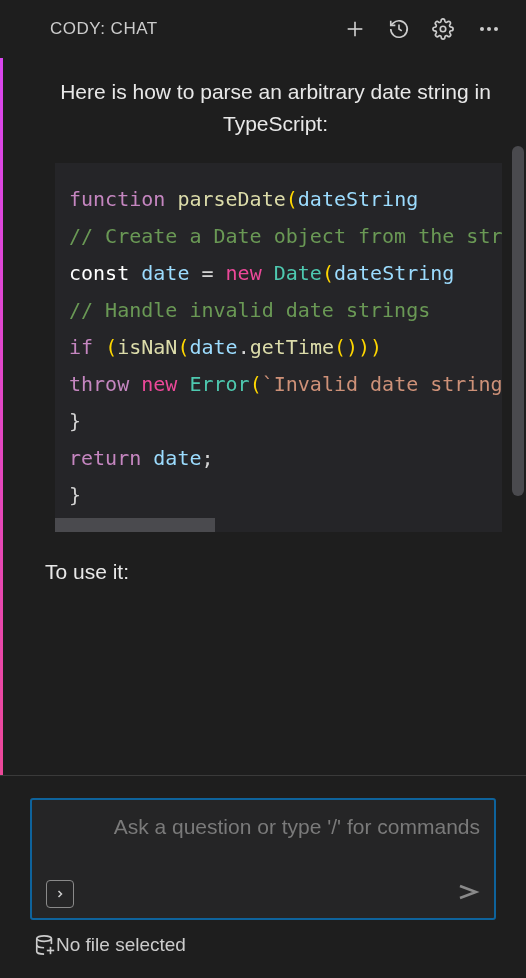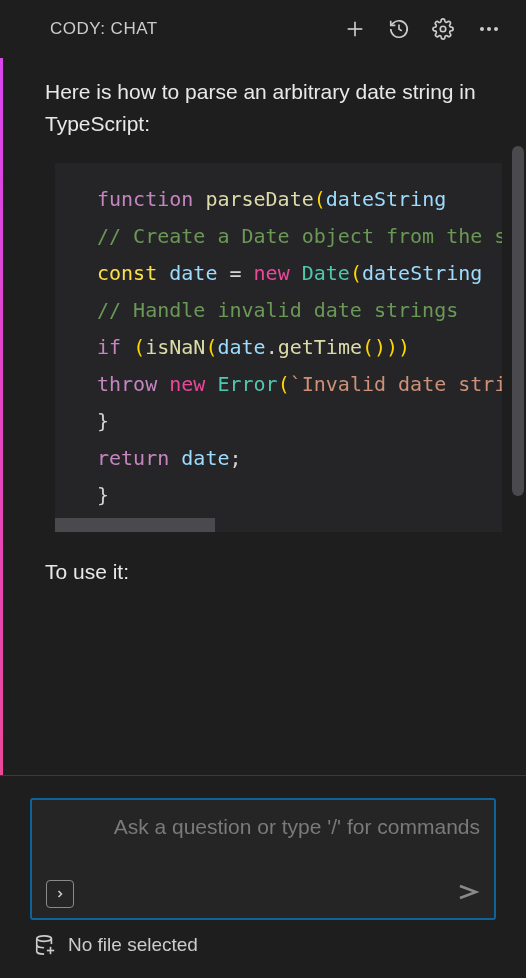--- a/index.html
+++ b/index.html
@@ -67,42 +67,42 @@
       border-image: linear-gradient(180deg, #d946ef 0%, #ec4899 100%) 1;
       padding: 18px 0 10px 0;
       position: relative;
     }
     .chat-text {
       font-size: 21px;
       line-height: 1.5;
       color: #e8e8e8;
       padding: 0 20px 0 42px;
       margin-bottom: 24px;
+      text-align: center;
     }
     .code-block {
       background: #252528;
       margin: 0 24px 28px 52px;
       padding: 18px 0 18px 14px;
       font-family: 'SF Mono', Monaco, Menlo, Consolas, monospace;
       font-size: 20px;
       line-height: 1.85;
       overflow-x: hidden;
       position: relative;
       white-space: pre;
     }
     .code-line {
       white-space: nowrap;
-      margin-left: 28px;
     }
     .kw { color: #c586c0; }
     .fn { color: #dcdcaa; }
     .paren { color: #ffd700; }
     .param { color: #9cdcfe; }
     .comment { color: #6a9955; }
-    .storage { color: #fde047; }
+    .storage { color: #ffffff; }
     .var { color: #9cdcfe; }
     .op { color: #d4d4d4; }
     .new-kw { color: #ec4899; }
     .type { color: #4ec9b0; }
     .method { color: #dcdcaa; text-align: center; }
     .str { color: #ce9178; }
     .plain { color: #d4d4d4; }
     .code-scroll-hint {
       position: absolute;
       bottom: 0;
@@ -166,21 +166,21 @@
       cursor: pointer;
       color: #8a8a8a;
     }
     .send-btn svg {
       width: 24px;
       height: 24px;
     }
     .file-status {
       display: flex;
       align-items: center;
-      gap: 12px;
+      gap: 0;
       padding: 14px 4px 8px 4px;
       font-size: 19px;
       color: #cccccc;
     }
     .file-status svg {
       width: 22px;
       height: 22px;
     }
   </style>
 </head>

